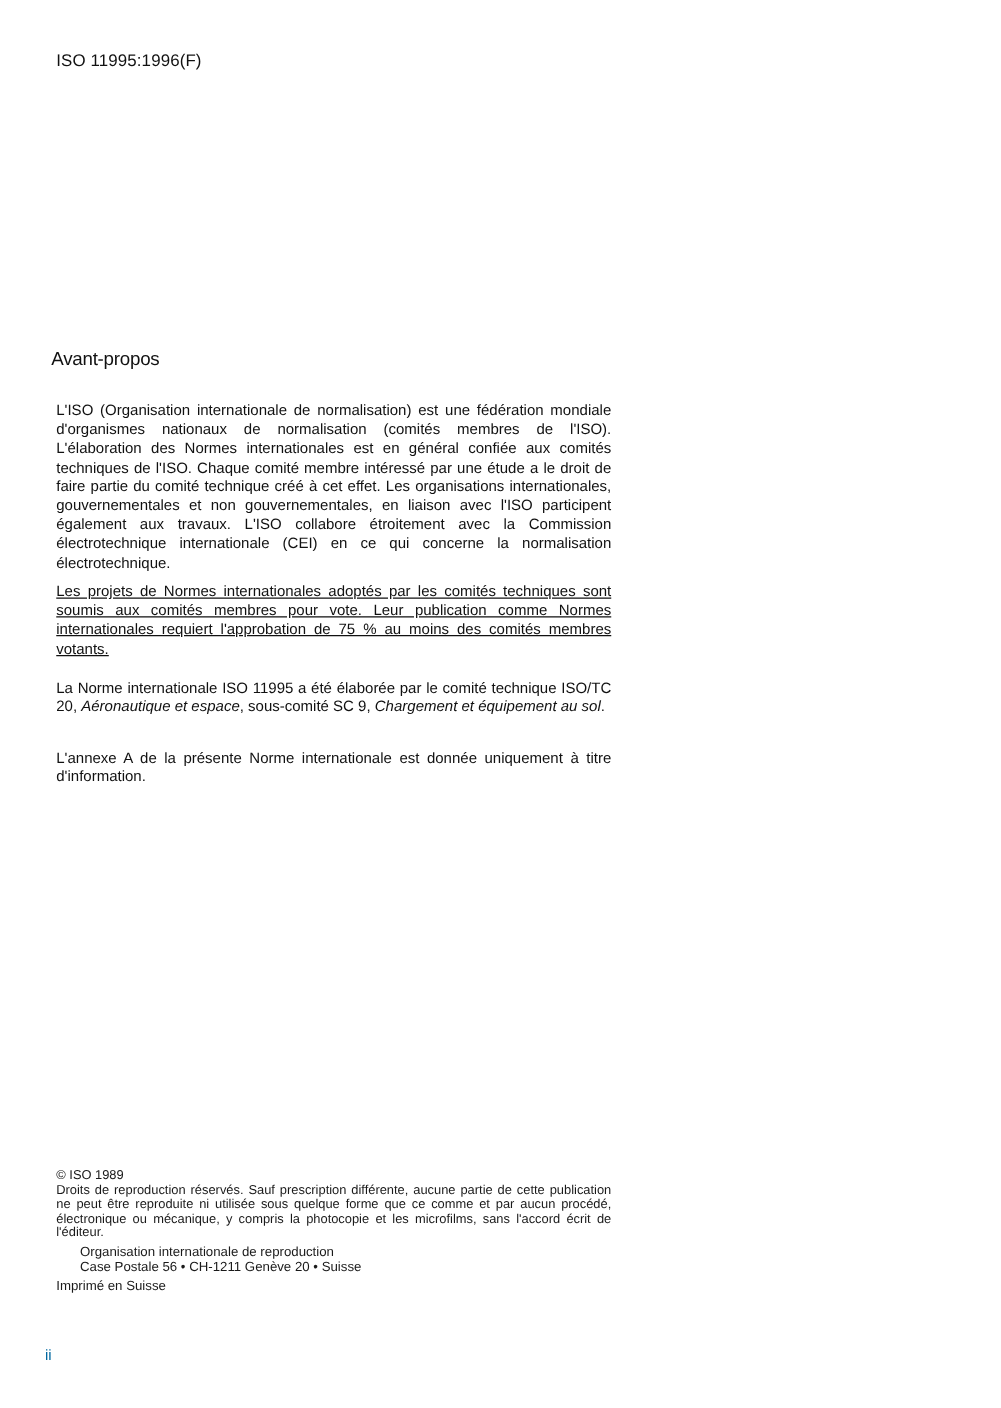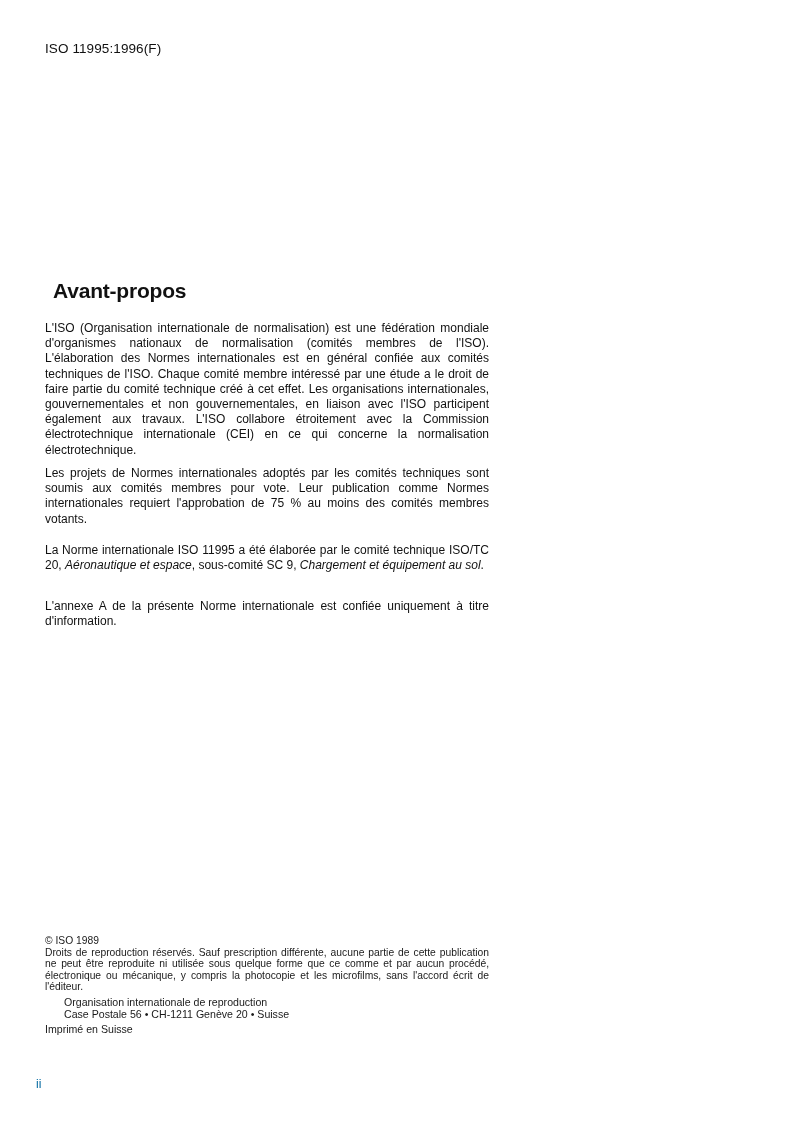--- a/index.html
+++ b/index.html
@@ -18,38 +18,38 @@
     .doc-id {
       position: absolute;
       left: 45px;
       top: 41px;
       font-size: 13.5px;
       font-weight: normal;
       letter-spacing: 0.1px;
     }
     .title {
       position: absolute;
-      left: 53px;
+      left: 41px;
       top: 279px;
-      font-size: 21px;
-      font-weight: bold;
+      font-size: 15px;
+      font-weight: normal;
       letter-spacing: -0.2px;
     }
     .body-text {
       position: absolute;
       left: 45px;
       width: 444px;
       font-size: 12px;
       line-height: 15.2px;
       text-align: justify;
       margin: 0;
     }
     .body-text em { font-style: italic; }
     #p1 { top: 321px; }
-    #p2 { top: 466px; }
+    #p2 { top: 466px; text-decoration: underline; }
     #p3 { top: 543px; }
     #p4 { top: 599px; }
 
     .copyright {
       position: absolute;
       left: 45px;
       top: 935px;
       width: 444px;
       font-size: 10.3px;
       line-height: 11.6px;
@@ -81,21 +81,21 @@
 <div class="doc-id">ISO 11995:1996(F)</div>
 
 <h1 class="title" style="margin:0;">Avant-propos</h1>
 
 <p class="body-text" id="p1">L'ISO (Organisation internationale de normalisation) est une fédération mondiale d'organismes nationaux de normalisation (comités membres de l'ISO). L'élaboration des Normes internationales est en général confiée aux comités techniques de l'ISO. Chaque comité membre intéressé par une étude a le droit de faire partie du comité technique créé à cet effet. Les organisations internationales, gouvernementales et non gouvernementales, en liaison avec l'ISO participent également aux travaux. L'ISO collabore étroitement avec la Commission électrotechnique internationale (CEI) en ce qui concerne la normalisation électrotechnique.</p>
 
 <p class="body-text" id="p2">Les projets de Normes internationales adoptés par les comités techniques sont soumis aux comités membres pour vote. Leur publication comme Normes internationales requiert l'approbation de 75 % au moins des comités membres votants.</p>
 
 <p class="body-text" id="p3"><span>La Norme internationale ISO 11995 a été élaborée par le comité technique ISO/TC 20, </span><em>Aéronautique et espace</em><span>, sous-comité SC 9, </span><em>Chargement et équipement au sol</em><span>.</span></p>
 
-<p class="body-text" id="p4">L'annexe A de la présente Norme internationale est confiée uniquement à titre d'information.</p>
+<p class="body-text" id="p4">L'annexe A de la présente Norme internationale est donnée uniquement à titre d'information.</p>
 
 <div class="copyright">
   <span class="line">© ISO 1989</span>
   <span class="line rights">Droits de reproduction réservés. Sauf prescription différente, aucune partie de cette publication ne peut être reproduite ni utilisée sous quelque forme que ce comme et par aucun procédé, électronique ou mécanique, y compris la photocopie et les microfilms, sans l'accord écrit de l'éditeur.</span>
   <div class="address">
     <span class="line">Organisation internationale de reproduction</span>
     <span class="line">Case Postale 56 • CH-1211 Genève 20 • Suisse</span>
   </div>
   <span class="line printed">Imprimé en Suisse</span>
 </div>

